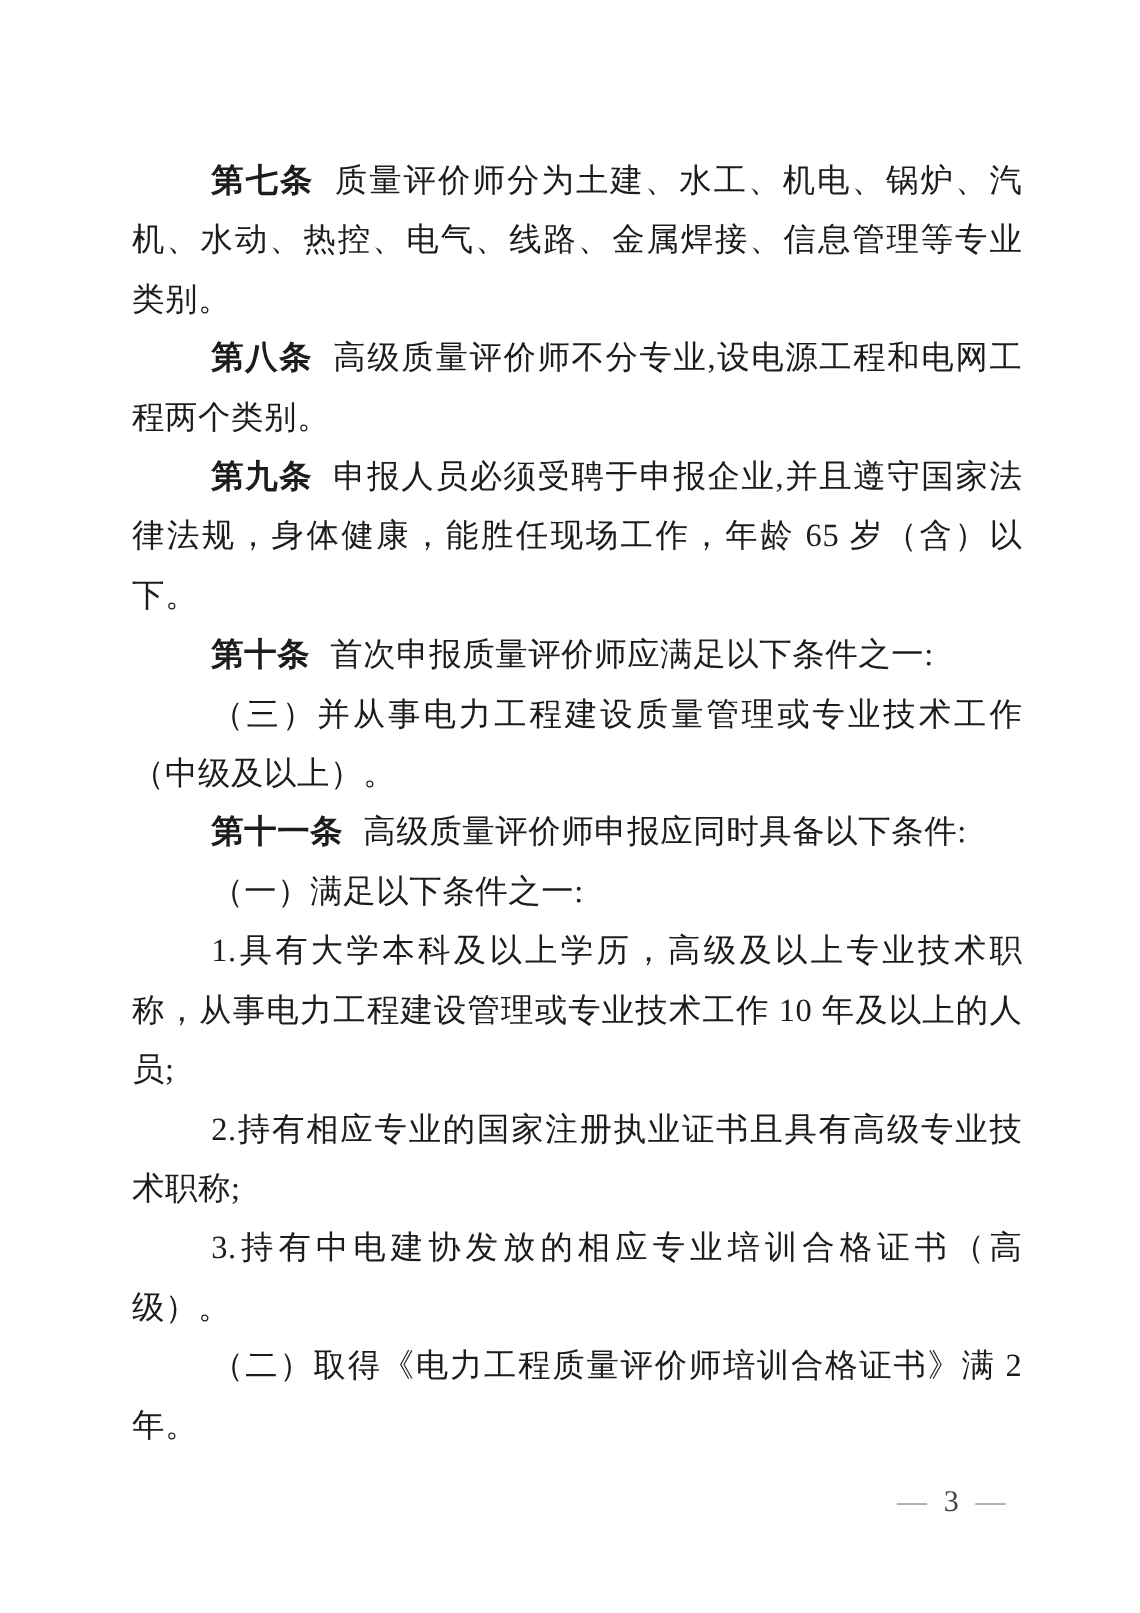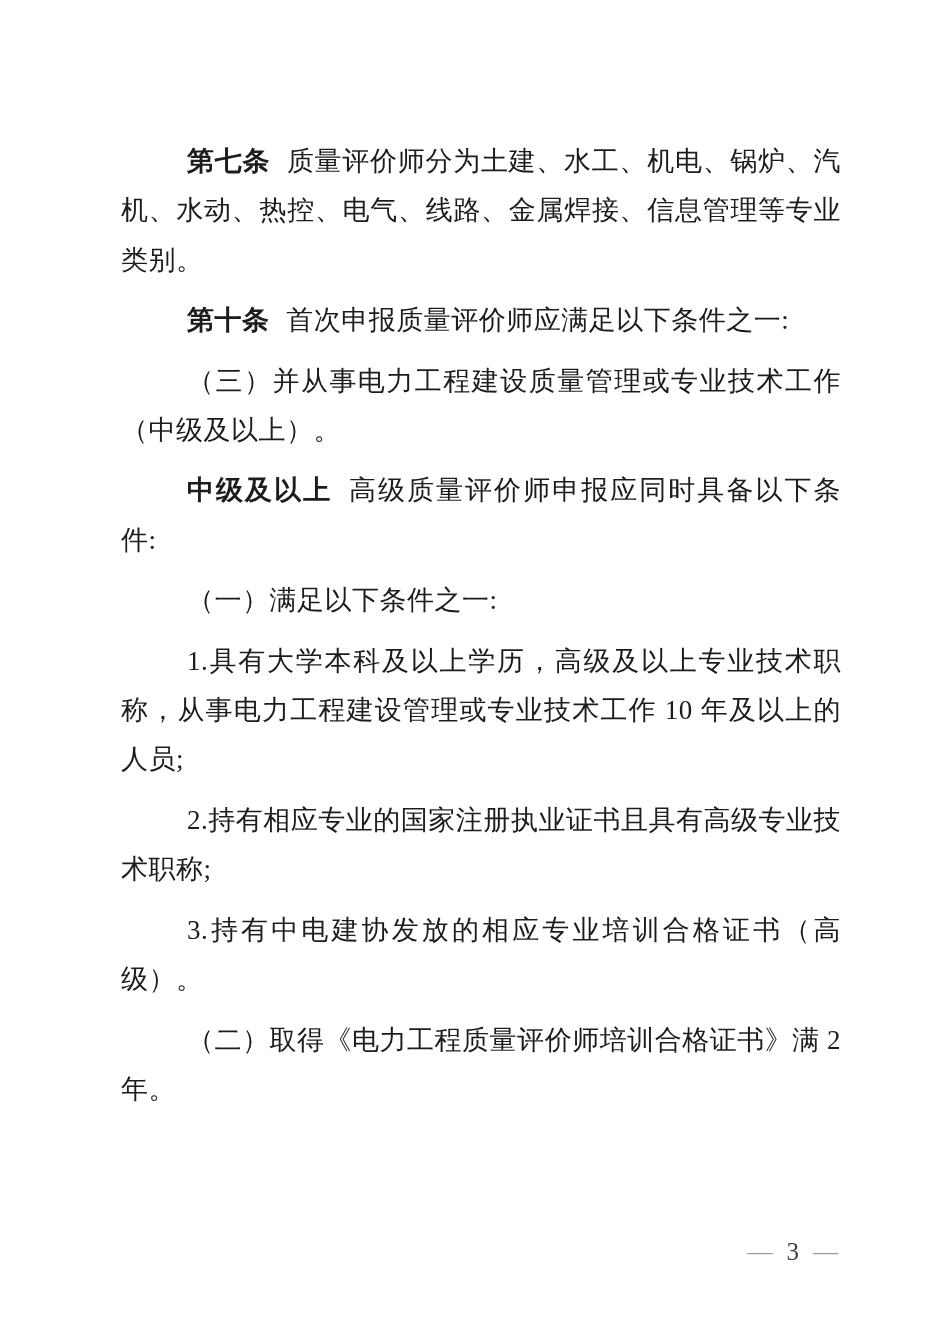--- a/index.html
+++ b/index.html
@@ -17,21 +17,21 @@
     font-family: "Liberation Serif", "DejaVu Serif", serif;
     color: #1c1c1c;
   }
   .doc-body {
     position: absolute;
     top: 126px;
     left: 110px;
     width: 742px;
   }
   p.para {
-    margin: 11px;
+    margin: 0;
     padding: 0;
     font-size: 27px;
     line-height: 49.4px;
     letter-spacing: 0.5px;
     text-align: justify;
     text-indent: 66px;
   }
   .article-heading {
     font-weight: bold;
     font-family: "Liberation Sans", "DejaVu Sans", sans-serif;
@@ -57,29 +57,31 @@
   }
 </style>
 </head>
 <body>
 
 <div class="page">
 
   <main class="doc-body">
     <p class="para"><span class="article-heading">第七条</span><span>质量评价师分为土建、水工、机电、锅炉、汽机、水动、热控、电气、线路、金属焊接、信息管理等专业类别。</span></p>
 
+    <p class="para"><span class="article-heading">第八条</span><span>高级质量评价师不分专业,设电源工程和电网工程两个类别。</span></p>
 
+    <p class="para"><span class="article-heading">第九条</span><span>申报人员必须受聘于申报企业,并且遵守国家法律法规，身体健康，能胜任现场工作，年龄 65 岁（含）以下。</span></p>
 
     <p class="para"><span class="article-heading">第十条</span><span>首次申报质量评价师应满足以下条件之一:</span></p>
 
 
 
     <p class="para"><span>（三）并从事电力工程建设质量管理或专业技术工作（中级及以上）。</span></p>
 
-    <p class="para"><span class="article-heading">中级及以上</span><span>高级质量评价师申报应同时具备以下条件:</span></p>
+    <p class="para"><span class="article-heading">第十一条</span><span>高级质量评价师申报应同时具备以下条件:</span></p>
 
     <p class="para"><span>（一）满足以下条件之一:</span></p>
 
     <p class="para"><span>1.具有大学本科及以上学历，高级及以上专业技术职称，从事电力工程建设管理或专业技术工作 10 年及以上的人员;</span></p>
 
     <p class="para"><span>2.持有相应专业的国家注册执业证书且具有高级专业技术职称;</span></p>
 
     <p class="para"><span>3.持有中电建协发放的相应专业培训合格证书（高级）。</span></p>
 
     <p class="para"><span>（二）取得《电力工程质量评价师培训合格证书》满 2 年。</span></p>

